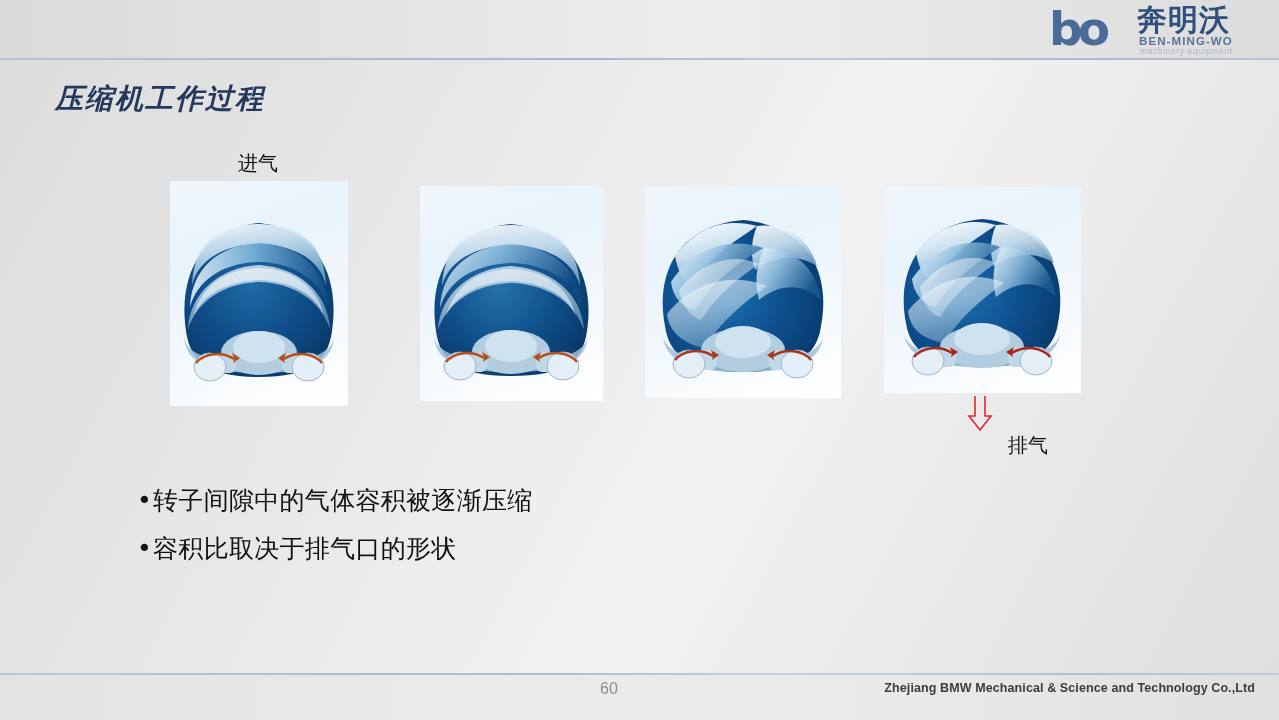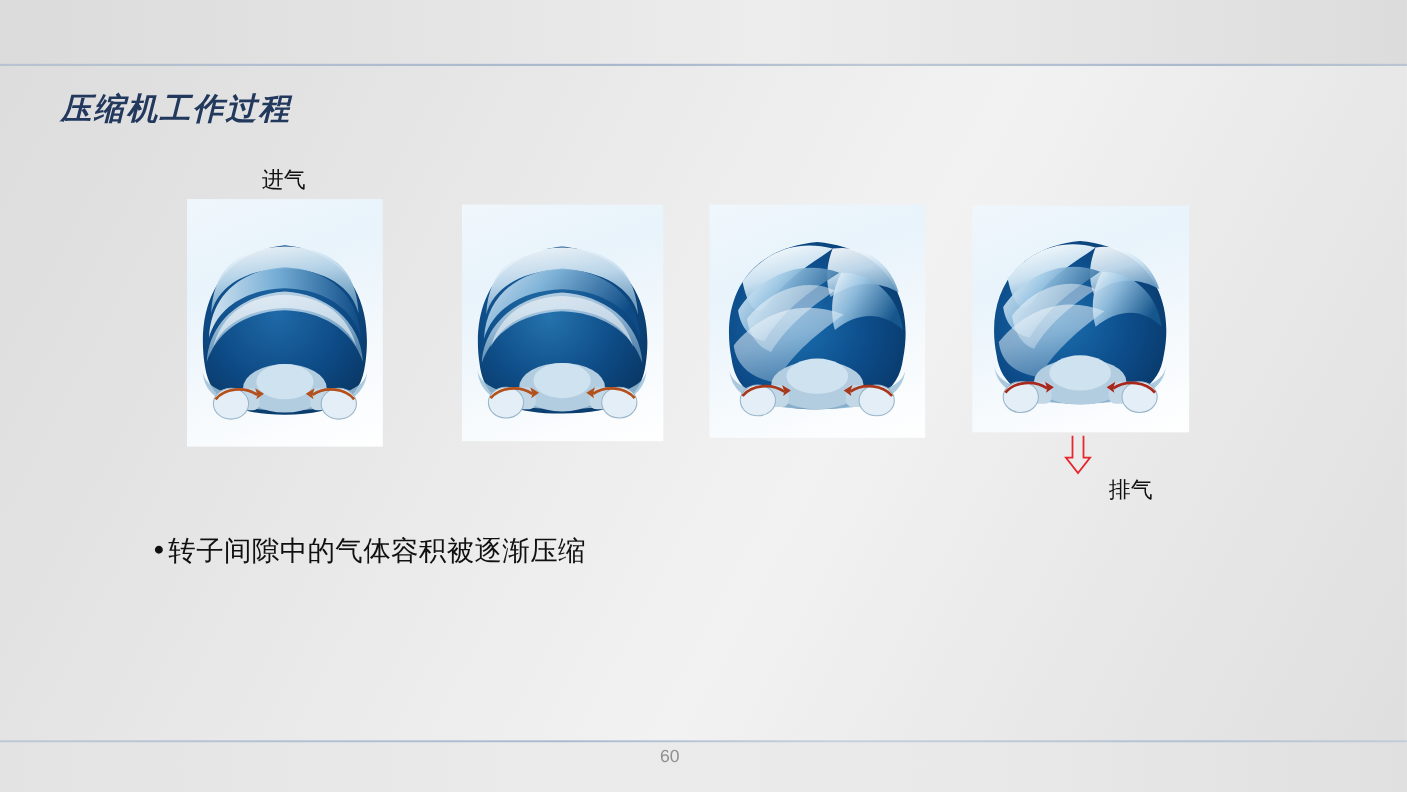--- a/index.html
+++ b/index.html
@@ -190,20 +190,26 @@
   }
 </style>
 </head>
 <body>
 
 <div class="slide">
 
   <div class="header-band"></div>
   <div class="header-rule"></div>
 
+  <div class="logo">
+    <div class="logo-bo">bo</div>
+    <div class="logo-cn">奔明沃</div>
+    <div class="logo-en">BEN-MING-WO</div>
+    <div class="logo-sub">machinery equipment</div>
+  </div>
 
   <div class="page-title">压缩机工作过程</div>
 
   <div class="figure-area">
 
     <div class="lbl lbl-intake">进气</div>
 
     <div class="arrow-intake ai-1">
       <svg viewBox="0 0 22 44">
         <path d="M7,0 L15,0 L15,26 L21,26 L11,43 L1,26 L7,26 Z" fill="#c4561f"></path>
@@ -399,19 +405,23 @@
       </svg>
     </div>
     <div class="lbl lbl-exhaust">排气</div>
 
   </div>
 
   <div class="bullets">
     <div class="bullet">
       <span class="dot">•</span><span>转子间隙中的气体容积被逐渐压缩</span>
     </div>
+    <div class="bullet">
+      <span class="dot">•</span><span>容积比取决于排气口的形状</span>
+    </div>
   </div>
 
   <div class="footer-rule"></div>
   <div class="footer-band"></div>
   <div class="page-num">60</div>
+  <div class="footer-company">Zhejiang BMW Mechanical &amp; Science and Technology Co.,Ltd</div>
 
 </div>
 
 </body></html>

